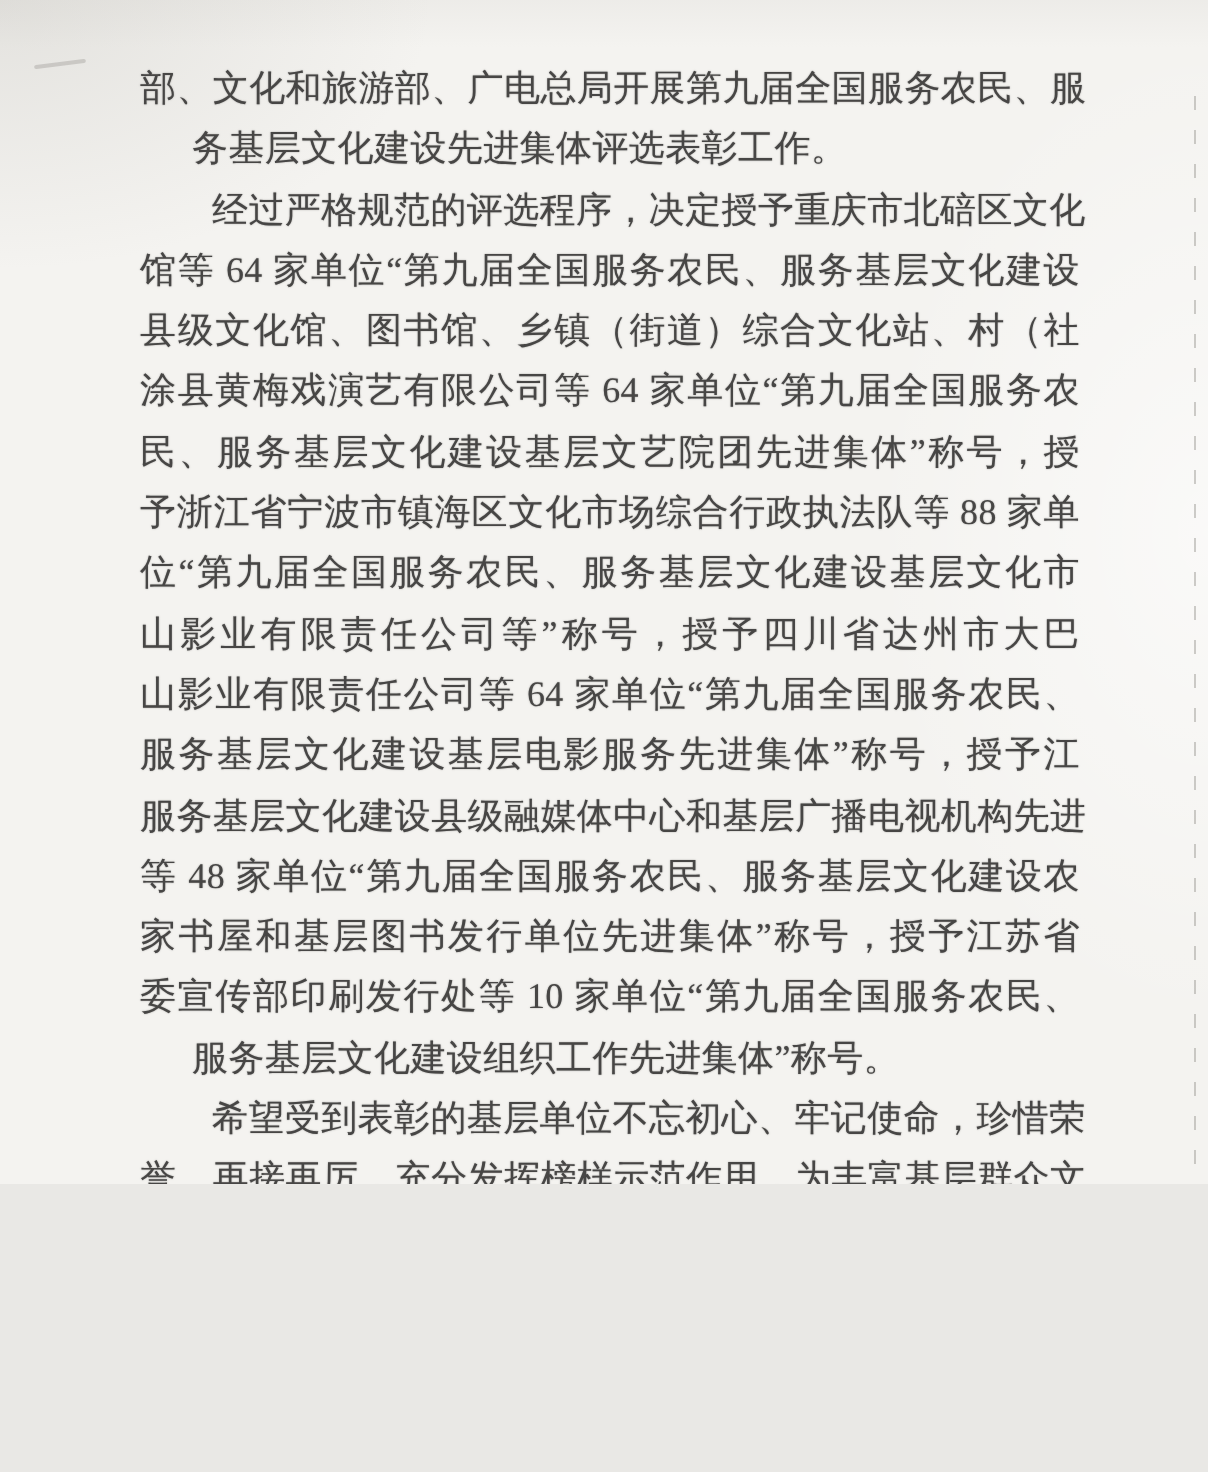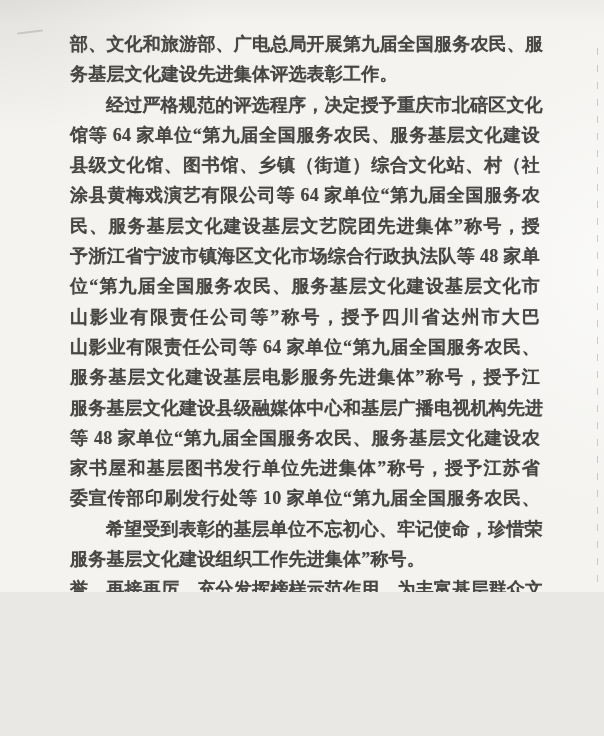--- a/index.html
+++ b/index.html
@@ -4,21 +4,20 @@
 <style>
   html,body{margin:0;padding:0;}
   body{
     width:604px;height:736px;overflow:hidden;
     font-family:"Liberation Serif","DejaVu Serif",serif;
     background:#e9e8e5;
   }
   .page{
     position:relative;width:604px;height:592px;overflow:hidden;
     background:var(--paper,#f4f3f0);
-    font-weight:bold;
   }
   
   .vignette{
     position:absolute;inset:0;pointer-events:none;
     background:
       radial-gradient(55% 35% at 0% 0%, rgba(184,182,176,0.28), transparent 65%),
       radial-gradient(40% 60% at 100% 45%, rgba(255,255,255,0.55), transparent 70%),
       linear-gradient(180deg, rgba(205,203,198,0.18) 0%, transparent 4%);
   }
   .content{
@@ -26,21 +25,21 @@
     filter:blur(0.35px);
   }
   .line{
     height:30.3px;line-height:30.3px;font-size:18px;
     color:var(--ink,#474645);
     text-align:justify;text-align-last:justify;
     letter-spacing:0.2px;
     text-shadow:0 0 0.8px rgba(72,71,69,0.55);
     white-space:nowrap;
   }
-  .line-paragraph-end{text-align-last:left;}
+  .line-paragraph-end{text-align-last:left;margin-left:26px;}
   .line-indent{text-indent:2em;}
   .page-number{
     position:absolute;left:82px;top:697px;
     font-size:17px;line-height:22px;letter-spacing:1px;
     color:var(--ink,#474645);
     text-shadow:0 0 0.8px rgba(72,71,69,0.5);
     filter:blur(0.3px);
   }
   .artifact-topleft{
     position:absolute;left:17px;top:31px;width:26px;height:2px;
@@ -63,29 +62,29 @@
   <div class="artifact-right-line"></div>
 
   <div class="content">
     <div class="line">部、文化和旅游部、广电总局开展第九届全国服务农民、服</div>
     <div class="line line-paragraph-end">务基层文化建设先进集体评选表彰工作。</div>
     <div class="line line-indent">经过严格规范的评选程序，决定授予重庆市北碚区文化</div>
     <div class="line">馆等 64 家单位“第九届全国服务农民、服务基层文化建设</div>
     <div class="line">县级文化馆、图书馆、乡镇（街道）综合文化站、村（社</div>
     <div class="line">涂县黄梅戏演艺有限公司等 64 家单位“第九届全国服务农</div>
     <div class="line">民、服务基层文化建设基层文艺院团先进集体”称号，授</div>
-    <div class="line">予浙江省宁波市镇海区文化市场综合行政执法队等 48 家单</div>
+    <div class="line">予浙江省宁波市镇海区文化市场综合行政执法队等 88 家单</div>
     <div class="line">位“第九届全国服务农民、服务基层文化建设基层文化市</div>
     <div class="line">山影业有限责任公司等”称号，授予四川省达州市大巴</div>
     <div class="line">山影业有限责任公司等 64 家单位“第九届全国服务农民、</div>
     <div class="line">服务基层文化建设基层电影服务先进集体”称号，授予江</div>
     <div class="line">服务基层文化建设县级融媒体中心和基层广播电视机构先进</div>
     <div class="line">等 48 家单位“第九届全国服务农民、服务基层文化建设农</div>
     <div class="line">家书屋和基层图书发行单位先进集体”称号，授予江苏省</div>
     <div class="line">委宣传部印刷发行处等 10 家单位“第九届全国服务农民、</div>
+    <div class="line line-paragraph-end">服务基层文化建设组织工作先进集体”称号。</div>
     <div class="line line-indent">希望受到表彰的基层单位不忘初心、牢记使命，珍惜荣</div>
-    <div class="line line-paragraph-end">服务基层文化建设组织工作先进集体”称号。</div>
     <div class="line">誉、再接再厉，充分发挥榜样示范作用，为丰富基层群众文</div>
   </div>
 
   <div class="page-number">— 2 —</div>
 
 </div>
 
 </body></html>

